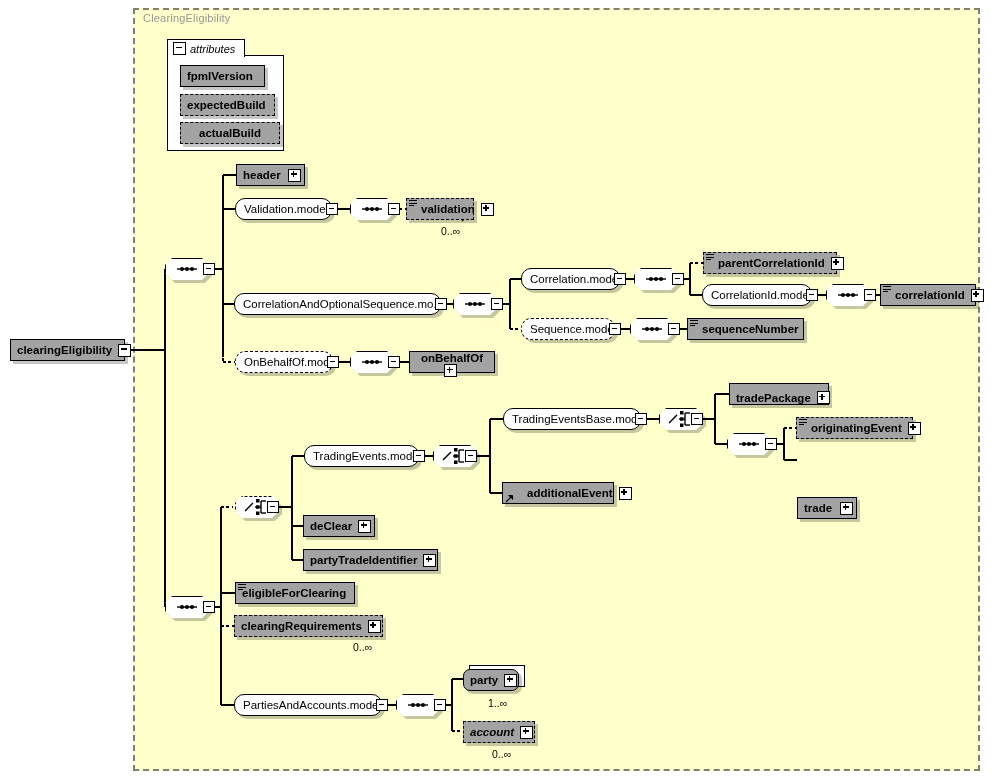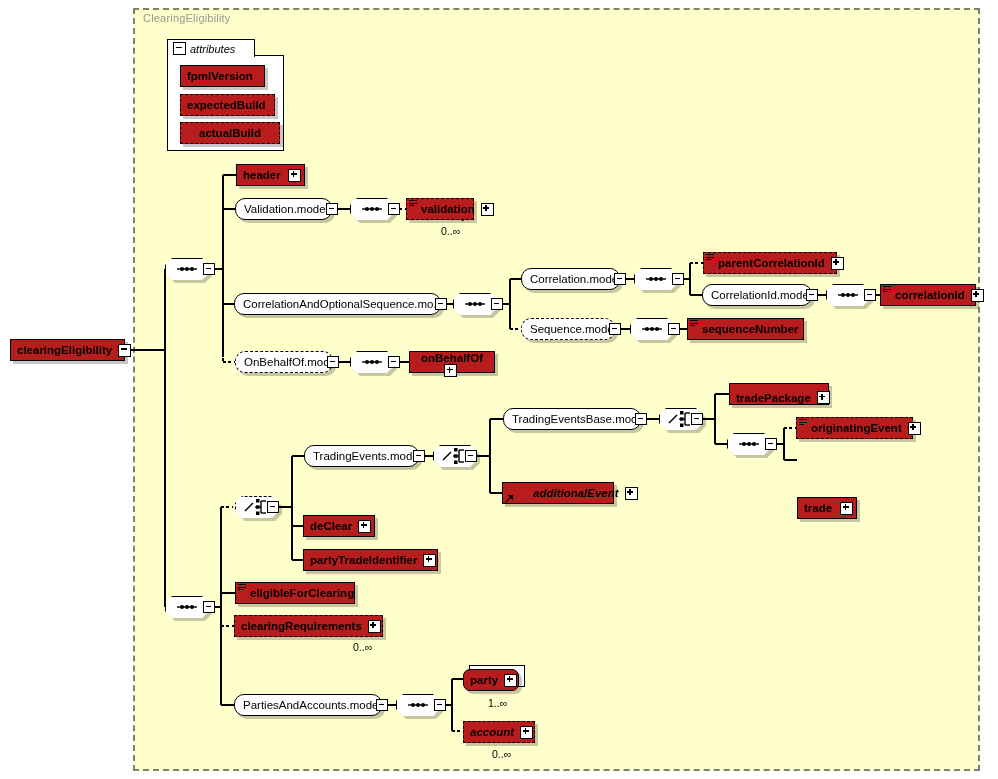--- a/index.html
+++ b/index.html
@@ -28,21 +28,21 @@
     letter-spacing:.2px;
   }
 
   
   svg.lines{position:absolute;left:0;top:0;width:998px;height:779px;pointer-events:none;}
 
   
   .node{
     position:absolute;
     box-sizing:border-box;
-    background:#b91c1c;
+    background:#a3a3a3;
     border:1.5px solid #000000;
     height:22px;
     display:flex;
     align-items:center;
     font-size:11.5px;
     color:#000;
     white-space:nowrap;
     box-shadow:3px 3px 0 rgba(0,0,0,.22);
   }
   .node .lbl{padding:0 6px;font-weight:bold;}
@@ -242,21 +242,21 @@
 
     <g stroke="#000" stroke-width="1.1" fill="none">
       <path d="M462,221 L470,214"></path>
       <path d="M366,637 L374,630"></path>
       <path d="M506,678 L514,671"></path>
       <path d="M519,740 L527,733"></path>
     </g>
   </svg>
 
   <div class="attrbox" style="left:167px;top:55px;width:117px;height:96px;"></div>
-  <div class="attrtab" style="left:167px;top:39px;width:88px;font-style:italic;">
+  <div class="attrtab" style="left:167px;top:39px;width:78px;font-style:italic;">
     <span class="expander"></span>
     <span>attributes</span>
   </div>
 
   <div class="node" style="left:180px;top:65px;width:85px;">
     <span class="lbl">fpmlVersion</span>
   </div>
   <div class="node optional" style="left:180px;top:94px;width:95px;">
     <span class="lbl">expectedBuild</span>
   </div>
@@ -579,21 +579,21 @@
       </span>
     <span class="lbl">originatingEvent</span>
     <span class="expander plus"></span>
   </div>
 
   <div class="node" style="left:797px;top:449px;width:60px;justify-content:space-between;margin-top:48px;">
     <span class="lbl">trade</span>
     <span class="expander plus"></span>
   </div>
 
-  <div class="node" style="left:502px;top:482px;width:112px;justify-content:space-between;padding-left:24px;font-style:italic;">
+  <div class="node" style="left:502px;top:482px;width:112px;justify-content:space-between;padding-left:18px;">
     <span class="refmark">
       <svg width="9" height="9" viewBox="0 0 9 9">
           <g stroke="#000" stroke-width="1.2" fill="none">
             <line x1="1" y1="8" x2="7" y2="2"></line>
             <polyline points="3.4,1.6 7.6,1.6 7.6,5.6" fill="#000" stroke="#000" stroke-width="1"></polyline>
           </g>
         </svg>
     </span>
     <span class="lbl">additionalEvent</span>
     <span class="expander plus"></span>
@@ -602,21 +602,21 @@
   <div class="node" style="left:303px;top:515px;width:72px;justify-content:space-between;">
     <span class="lbl">deClear</span>
     <span class="expander plus"></span>
   </div>
 
   <div class="node" style="left:303px;top:549px;width:135px;justify-content:space-between;">
     <span class="lbl">partyTradeIdentifier</span>
     <span class="expander plus"></span>
   </div>
 
-  <div class="node" style="left:235px;top:582px;width:120px;padding-left:8px;">
+  <div class="node" style="left:235px;top:582px;width:120px;">
     <span class="typemark">
         <i></i>
         <i></i>
         <i></i>
       </span>
     <span class="lbl">eligibleForClearing</span>
   </div>
 
   <div class="node optional" style="left:234px;top:615px;width:149px;justify-content:space-between;">
     <span class="lbl">clearingRequirements</span>

